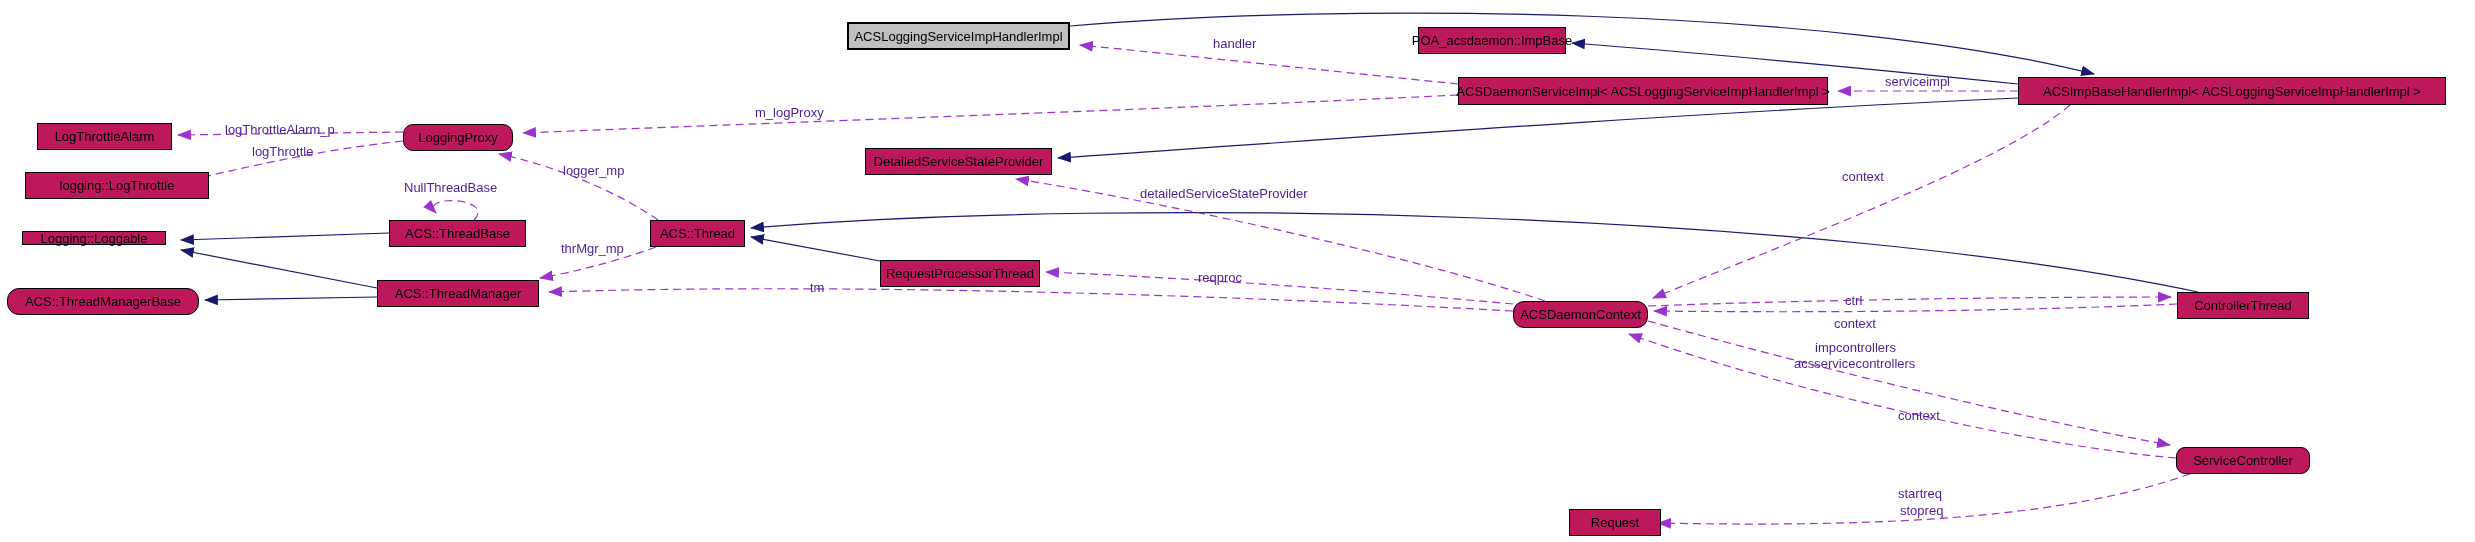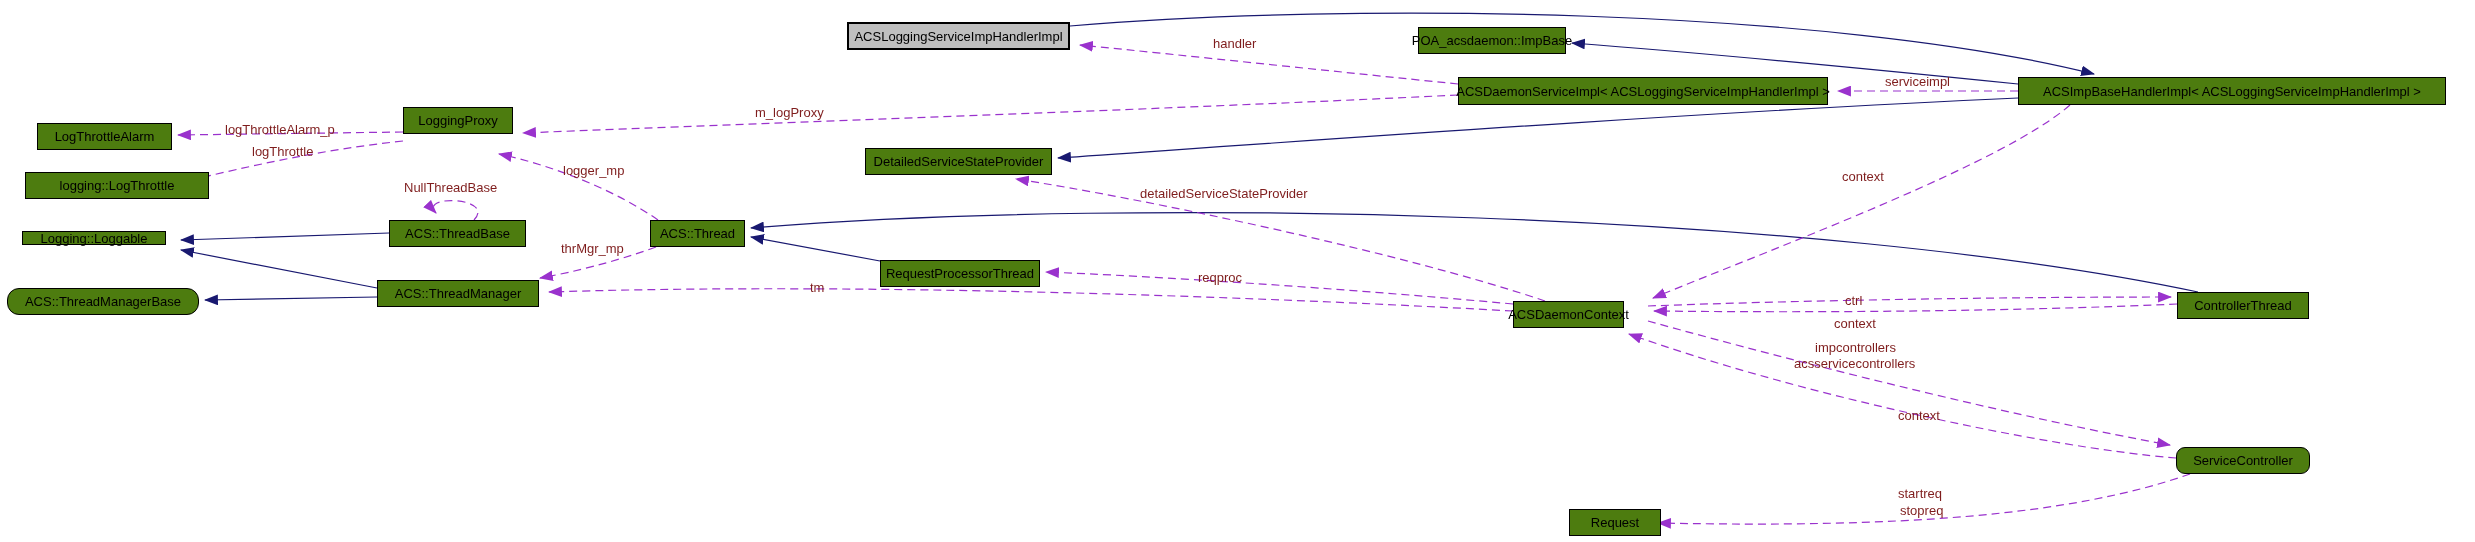--- a/index.html
+++ b/index.html
@@ -1,23 +1,23 @@
 <!DOCTYPE html>
 <html><head>
 <meta charset="utf-8">
 <style>
   html,body{margin:0;padding:0;background:#ffffff;}
   #canvas{position:relative;width:2475px;height:542px;background:#ffffff;
           font-family:Liberation Sans, sans-serif;overflow:hidden;padding-left:28px;}
   #edges{position:absolute;left:0;top:0;width:2475px;height:542px;}
-  .node{position:absolute;box-sizing:border-box;border:1px solid #000;background:#4d7c0f;
+  .node{position:absolute;box-sizing:border-box;border:1px solid #000;background:#be185d;
         font-size:13px;color:#000;text-align:center;white-space:nowrap;
         display:flex;align-items:center;justify-content:center;z-index:2;}
   .node.main{background:#bfbfbf;border-width:2px;}
-  .elabel{position:absolute;font-size:13px;color:#7f1d1d;white-space:nowrap;z-index:3;}
+  .elabel{position:absolute;font-size:13px;color:#4c1d95;white-space:nowrap;z-index:3;}
 </style>
 </head>
 <body>
 
 <div id="canvas">
 
   <svg id="edges" width="2475" height="542" viewBox="0 0 2475 542">
     <defs>
       <marker id="arrowN" viewBox="0 0 13 10" markerUnits="userSpaceOnUse" markerWidth="14" markerHeight="11" refX="12" refY="5" orient="auto">
         <path d="M0,0 L13,5 L0,10 z" fill="#191970"></path>
@@ -58,29 +58,29 @@
       <path d="M 2190,474 C 2070,516 1900,528 1658,523" marker-end="url(#arrowP)"></path>
     </g>
   </svg>
 
   <div class="node main" style="left:847px;top:22px;width:223px;height:28px;">ACSLoggingServiceImpHandlerImpl</div>
   <div class="node" style="left:1418px;top:27px;width:148px;height:27px;">POA_acsdaemon::ImpBase</div>
   <div class="node" style="left:1458px;top:77px;width:370px;height:28px;">ACSDaemonServiceImpl&lt; ACSLoggingServiceImpHandlerImpl &gt;</div>
   <div class="node" style="left:2018px;top:77px;width:428px;height:28px;">ACSImpBaseHandlerImpl&lt; ACSLoggingServiceImpHandlerImpl &gt;</div>
   <div class="node" style="left:37px;top:123px;width:135px;height:27px;">LogThrottleAlarm</div>
   <div class="node" style="left:25px;top:172px;width:184px;height:27px;">logging::LogThrottle</div>
-  <div class="node" style="left:403px;top:107px;width:110px;height:27px;">LoggingProxy</div>
+  <div class="node" style="left:403px;top:124px;width:110px;height:27px;border-radius:10px;">LoggingProxy</div>
   <div class="node" style="left:22px;top:231px;width:144px;height:14px;">Logging::Loggable</div>
   <div class="node" style="left:389px;top:220px;width:137px;height:27px;">ACS::ThreadBase</div>
   <div class="node" style="left:650px;top:220px;width:95px;height:27px;">ACS::Thread</div>
   <div class="node" style="left:7px;top:288px;width:192px;height:27px;border-radius:12px;">ACS::ThreadManagerBase</div>
   <div class="node" style="left:377px;top:280px;width:162px;height:27px;">ACS::ThreadManager</div>
   <div class="node" style="left:865px;top:148px;width:187px;height:27px;">DetailedServiceStateProvider</div>
   <div class="node" style="left:880px;top:260px;width:160px;height:27px;">RequestProcessorThread</div>
-  <div class="node" style="left:1513px;top:301px;width:111px;height:27px;">ACSDaemonContext</div>
+  <div class="node" style="left:1513px;top:301px;width:135px;height:27px;border-radius:11px;">ACSDaemonContext</div>
   <div class="node" style="left:2177px;top:292px;width:132px;height:27px;">ControllerThread</div>
   <div class="node" style="left:2176px;top:447px;width:134px;height:27px;border-radius:9px;">ServiceController</div>
   <div class="node" style="left:1569px;top:509px;width:92px;height:27px;">Request</div>
 
   <div class="elabel" style="left:1213px;top:36px;">handler</div>
   <div class="elabel" style="left:1885px;top:74px;">serviceimpl</div>
   <div class="elabel" style="left:755px;top:105px;">m_logProxy</div>
   <div class="elabel" style="left:225px;top:122px;">logThrottleAlarm_p</div>
   <div class="elabel" style="left:252px;top:144px;">logThrottle</div>
   <div class="elabel" style="left:404px;top:180px;">NullThreadBase</div>

